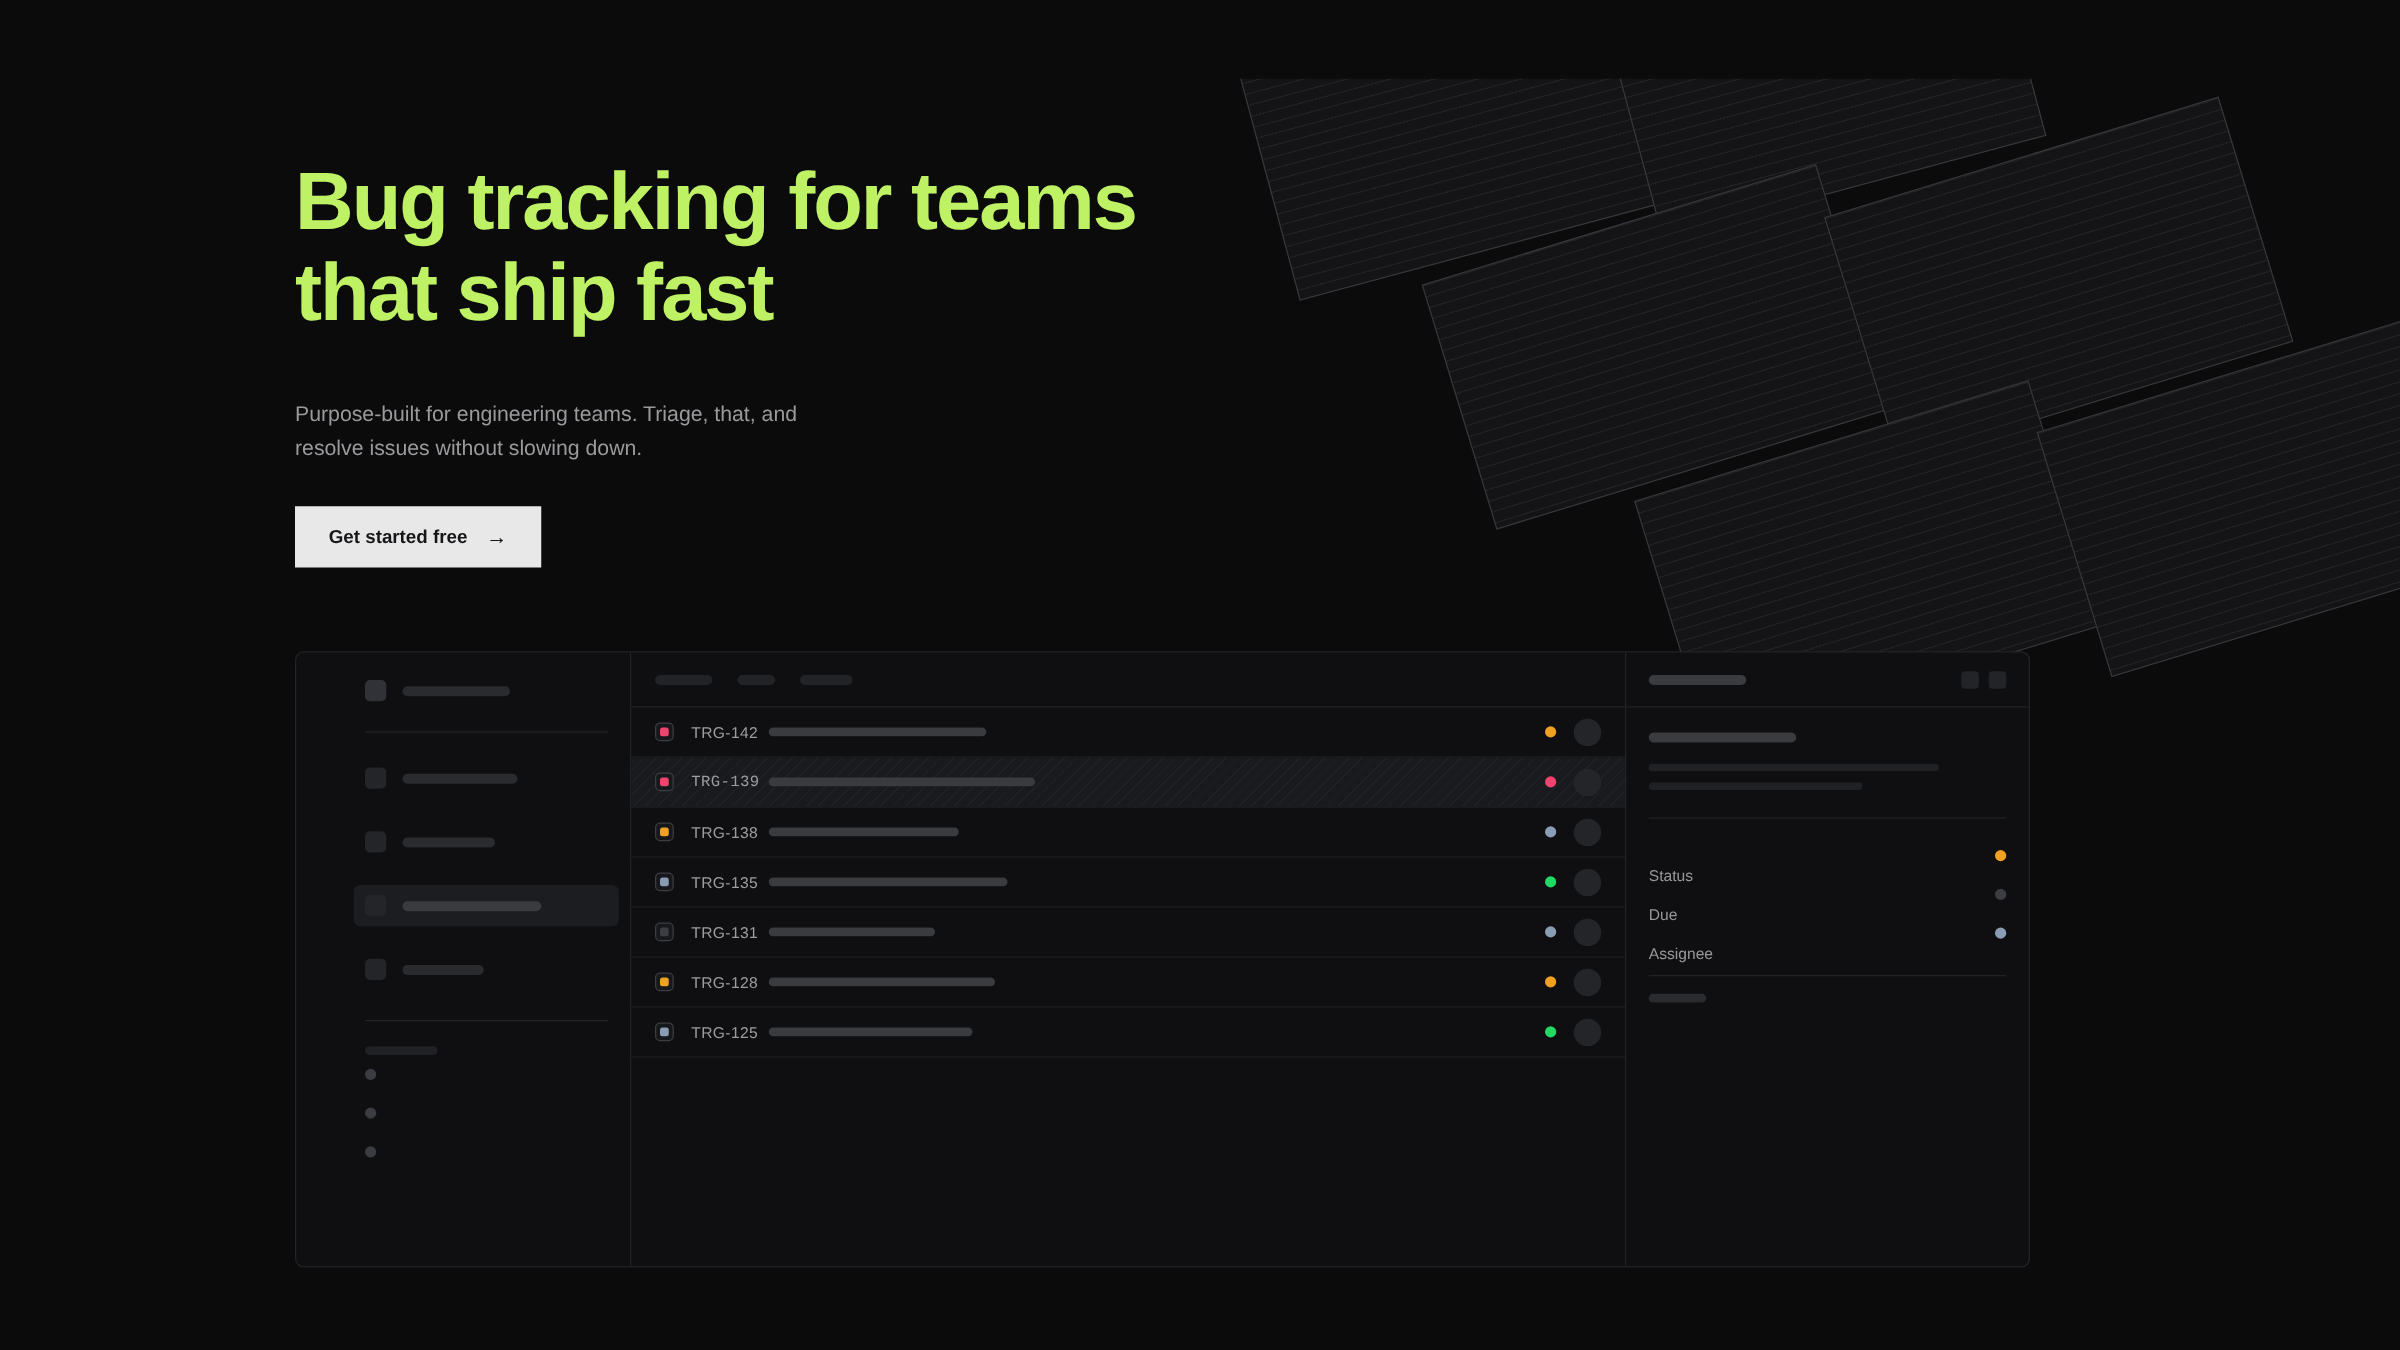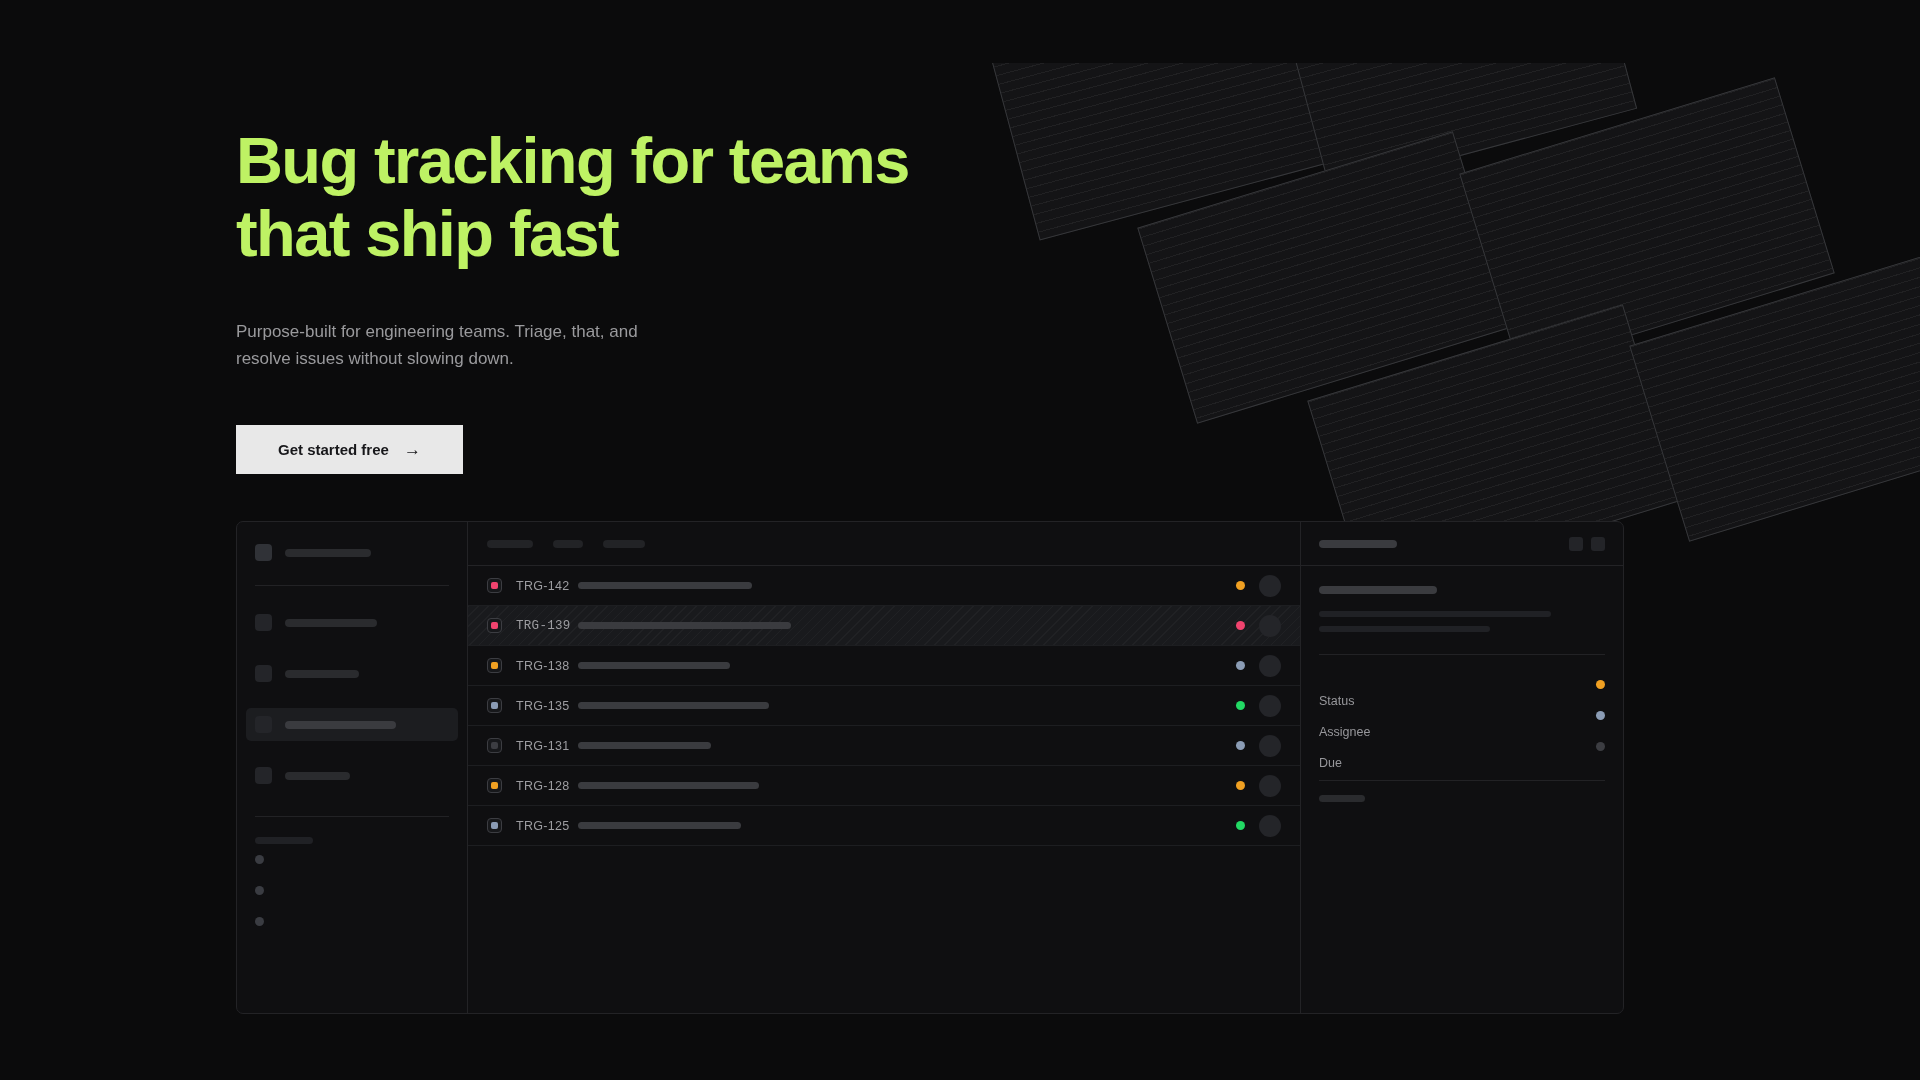--- a/index.html
+++ b/index.html
@@ -71,34 +71,34 @@
   .hero h1 {
     color:#bef264; font-size:65px; font-weight:700;
     line-height:1.12; letter-spacing:-1.6px;
     white-space:pre-line;
   }
   .hero p {
     margin-top:47px; color:#9a9a9d; font-size:17px; line-height:1.62;
     white-space:pre-line; max-width:520px;
   }
   .cta {
-    margin-top:52px; display:inline-flex; align-items:center; gap:15px;
+    margin-top:32px; display:inline-flex; align-items:center; gap:15px;
     background:#e8e8e8; color:#17171a;
     font-size:15px; font-weight:700;
-    padding:16px 42px; border:none; cursor:pointer;
+    padding:16px 27px; border:none; cursor:pointer;
   }
   .cta .arw { font-size:17px; line-height:1; }
 
   
   .mock {
     position:absolute; left:236px; top:521px;
     width:1388px; height:493px;
     border:1px solid #232326; border-radius:7px;
     background:#0f0f11; overflow:hidden;
-    display:flex; z-index:12;
+    display:flex; z-index:12;padding-left:37px;
   }
   
   .mk-side { width:231px; border-right:1px solid #232326; padding:16px 18px 0 18px; flex-shrink:0; }
   .sd-head { display:flex; align-items:center; gap:13px; padding:6px 0 0 0; }
   .sq { width:17px; height:17px; border-radius:4px; background:#303237; flex-shrink:0; }
   .sq.dim { background:#242529; }
   .bar { height:8px; border-radius:4px; background:#2a2b2e; }
   .bar.lt { background:#3a3b3f; }
   .bar.vdim { background:#202125; }
   .sd-div { height:1px; background:#222225; margin:24px 0 20px 0; }
@@ -324,26 +324,26 @@
             <span class="bar" style="display: block; width: 232px; height: 6px; margin-bottom: 9px; background: rgb(32, 33, 37);"></span>
             <span class="bar" style="display: block; width: 171px; height: 6px; margin-bottom: 9px; background: rgb(32, 33, 37);"></span>
           </div>
         <div class="det-div" style="margin-top:22px;"></div>
         <div id="det-props">
             <div class="prop">
               <span>Status</span>
               <i style="background:#f0a022"></i>
             </div>
             <div class="prop">
+              <span>Due</span>
+              <i style="background:#3c3d42"></i>
+            </div>
+            <div class="prop">
               <span>Assignee</span>
               <i style="background:#8b9cb5"></i>
-            </div>
-            <div class="prop">
-              <span>Due</span>
-              <i style="background:#3c3d42"></i>
             </div>
           </div>
         <div class="det-div" style="margin-top:18px;"></div>
         <span class="bar" id="act-bar" style="display: block; height: 7px; margin: 14px 0px 16px; width: 46px;"></span>
         <div id="det-avs">
             <div style="padding: 7px 0px;"><span class="av"></span></div>
             <div style="padding: 7px 0px;"><span class="av"></span></div>
           </div>
       </div>
     </div>

